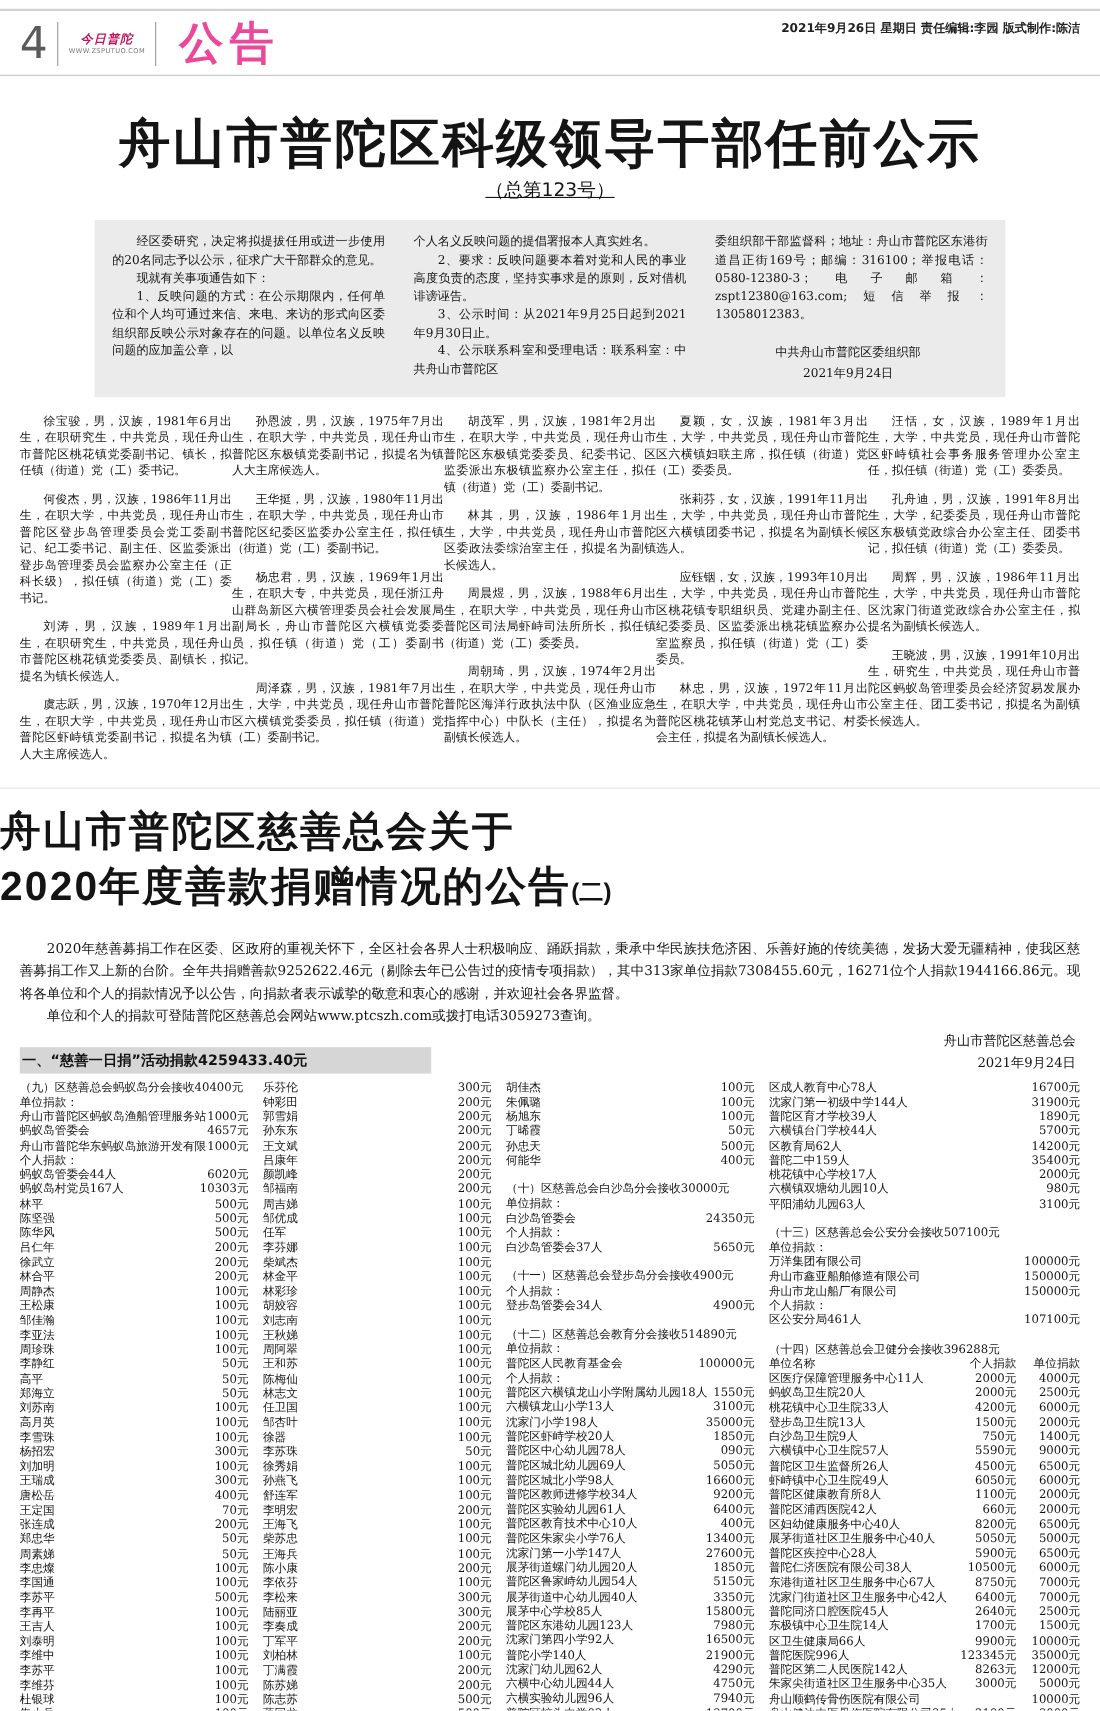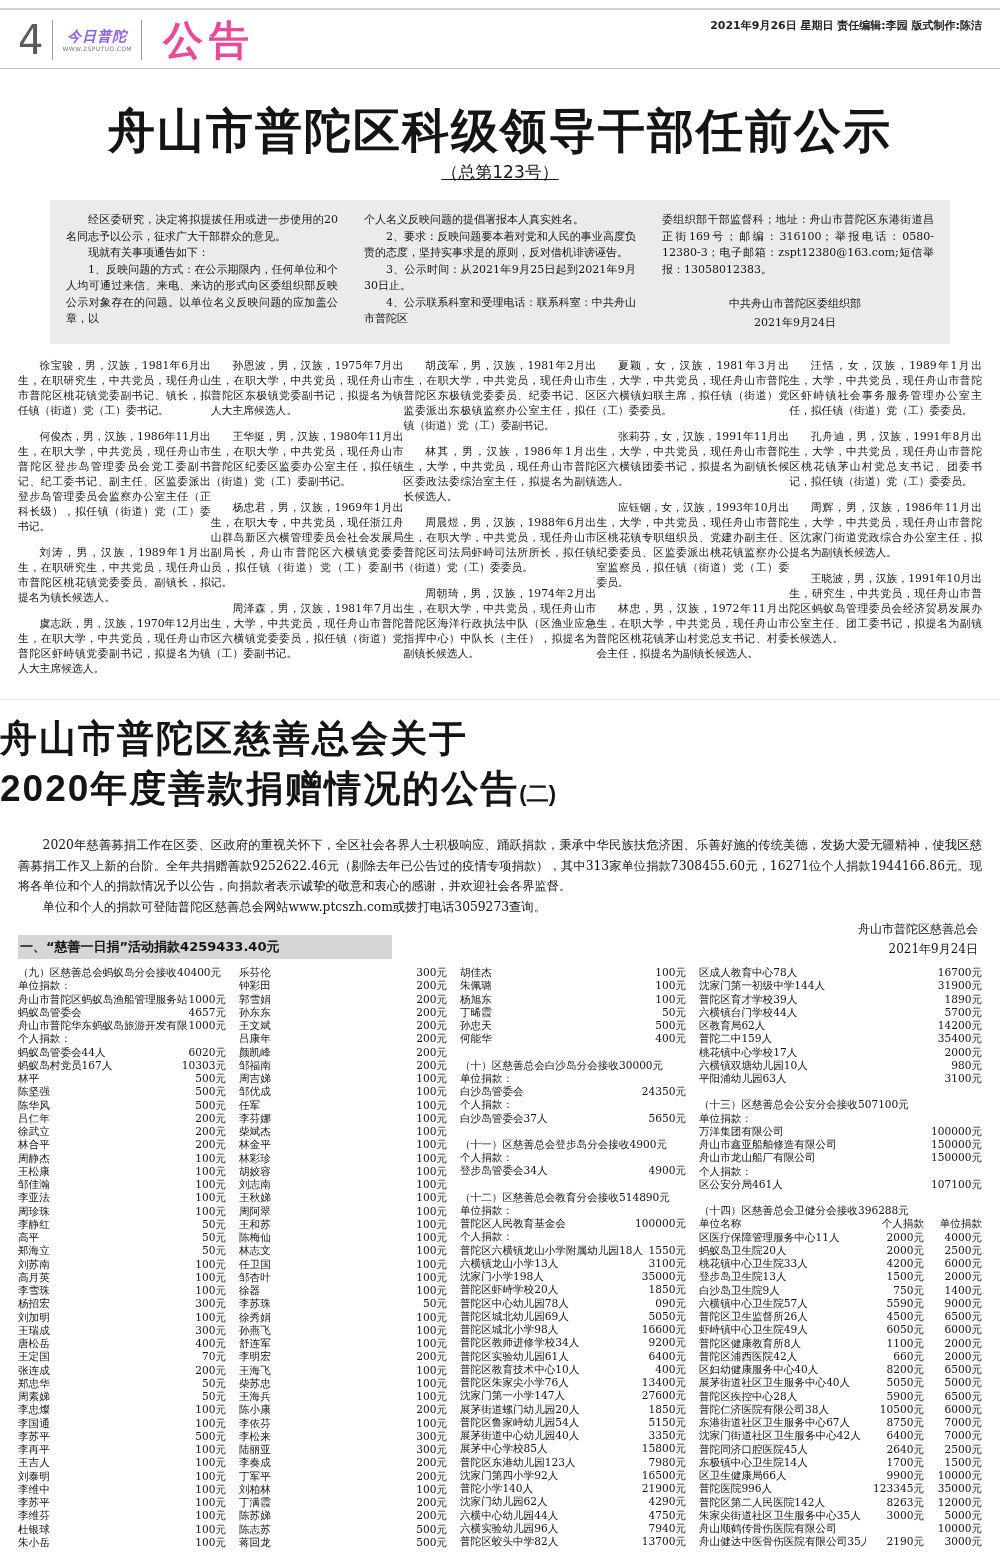--- a/index.html
+++ b/index.html
@@ -7,32 +7,32 @@
     width:1000px;height:1555px;overflow:hidden;background:#fff;color:#141414;
     font-family:"DejaVu Serif","Liberation Serif",serif;
     -webkit-font-smoothing:antialiased;
   }
   .topline{margin-top:8px;border-top:2px solid #d2d2d2;}
   
   .masthead{display:flex;align-items:center;padding:4px 18px 2px;height:52px;border-bottom:1px solid #c4c4c4;}
   .mh-page{font-size:40px;color:#5a5a5a;line-height:46px;font-family:"DejaVu Sans",sans-serif;}
   .mh-div{width:1px;height:40px;background:#9a9a9a;margin:0 9px;}
   .mh-logo{display:flex;flex-direction:column;align-items:center;line-height:1;}
-  .mh-logoname{font-size:14px;font-weight:bold;font-style:italic;color:#8b5cf6;letter-spacing:1px;}
+  .mh-logoname{font-size:11px;font-weight:bold;font-style:italic;color:#be185d;letter-spacing:1px;}
   .mh-url{font-size:6px;color:#777;margin-top:3px;letter-spacing:.4px;font-family:"DejaVu Sans",sans-serif;}
   .mh-section{font-size:40px;color:#ec4899;font-weight:800;letter-spacing:6px;margin-left:12px;
     font-family:"DejaVu Sans",sans-serif;line-height:46px;}
   .mh-date{margin-left:auto;align-self:flex-start;margin-top:4px;font-size:11px;font-weight:bold;color:#222;
     font-family:"DejaVu Sans",sans-serif;}
   
   .a1{padding:0 18px;}
   .a1-title{text-align:center;font-size:47px;font-weight:700;letter-spacing:2px;margin-top:42px;
     font-family:"DejaVu Sans",sans-serif;line-height:40px;}
   .a1-sub{text-align:center;font-size:17px;margin-top:10px;margin-bottom:16px;font-family:"DejaVu Sans",sans-serif;text-decoration:underline;}
-  .noticebox{background:#ebebeb;margin:0 32px;padding:12px 16px;display:flex;gap:26px;
+  .noticebox{background:#ebebeb;margin:0 68px;padding:12px 16px;display:flex;gap:26px;
     font-size:11px;line-height:16.5px;text-align:justify;}
   .nb-col{flex:1;min-width:0;}
   .nbp{margin:0;text-indent:2em;}
   .nbp.t-cont{text-indent:0;}
   .nb-sign{ text-align:center;margin-top:16px;padding-right:6px;line-height:19px;}
   .profiles{display:flex;padding:14px 0 2px;}
   .pcol{flex:1;min-width:0;font-size:10.8px;line-height:15px;text-align:justify;}
   .profile{margin:0 0 11px;text-indent:2em;}
   .sep{border:none;border-top:1px solid #e3e3e3;margin:10px 0 0;}
   
@@ -134,21 +134,21 @@
     <div class="pcol">
 
     <p class="profile"><span>夏颖，女，汉族，1981年3月出生，大学，中共党员，现任舟山市普陀区六横镇妇联主席，拟任镇（街道）党（工）委委员。</span></p>
         <p class="profile"><span>张莉芬，女，汉族，1991年11月出生，大学，中共党员，现任舟山市普陀区六横镇团委书记，拟提名为副镇长候选人。</span></p>
         <p class="profile"><span>应钰铟，女，汉族，1993年10月出生，大学，中共党员，现任舟山市普陀区桃花镇专职组织员、党建办副主任、纪委委员、区监委派出桃花镇监察办公室监察员，拟任镇（街道）党（工）委委员。</span></p>
         <p class="profile"><span>林忠，男，汉族，1972年11月出生，在职大学，中共党员，现任舟山市普陀区桃花镇茅山村党总支书记、村委会主任，拟提名为副镇长候选人。</span></p>
       </div>
     <div class="pcol">
 
     <p class="profile"><span>汪恬，女，汉族，1989年1月出生，大学，中共党员，现任舟山市普陀区虾峙镇社会事务服务管理办公室主任，拟任镇（街道）党（工）委委员。</span></p>
-        <p class="profile"><span>孔舟迪，男，汉族，1991年8月出生，大学，中共党员，现任舟山市普陀区桃花镇茅山村党总支书记、团委书记，拟任镇（街道）党（工）委委员。</span></p>
+        <p class="profile"><span>孔舟迪，男，汉族，1991年8月出生，大学，纪委委员，现任舟山市普陀区东极镇党政综合办公室主任、团委书记，拟任镇（街道）党（工）委委员。</span></p>
         <p class="profile"><span>周辉，男，汉族，1986年11月出生，大学，中共党员，现任舟山市普陀区沈家门街道党政综合办公室主任，拟提名为副镇长候选人。</span></p>
         <p class="profile"><span>王晓波，男，汉族，1991年10月出生，研究生，中共党员，现任舟山市普陀区蚂蚁岛管理委员会经济贸易发展办公室主任、团工委书记，拟提名为副镇长候选人。</span></p>
       </div>
   </div>
 </div>
 
 <hr class="sep">
 
 <div>
   <div class="a2-title">

